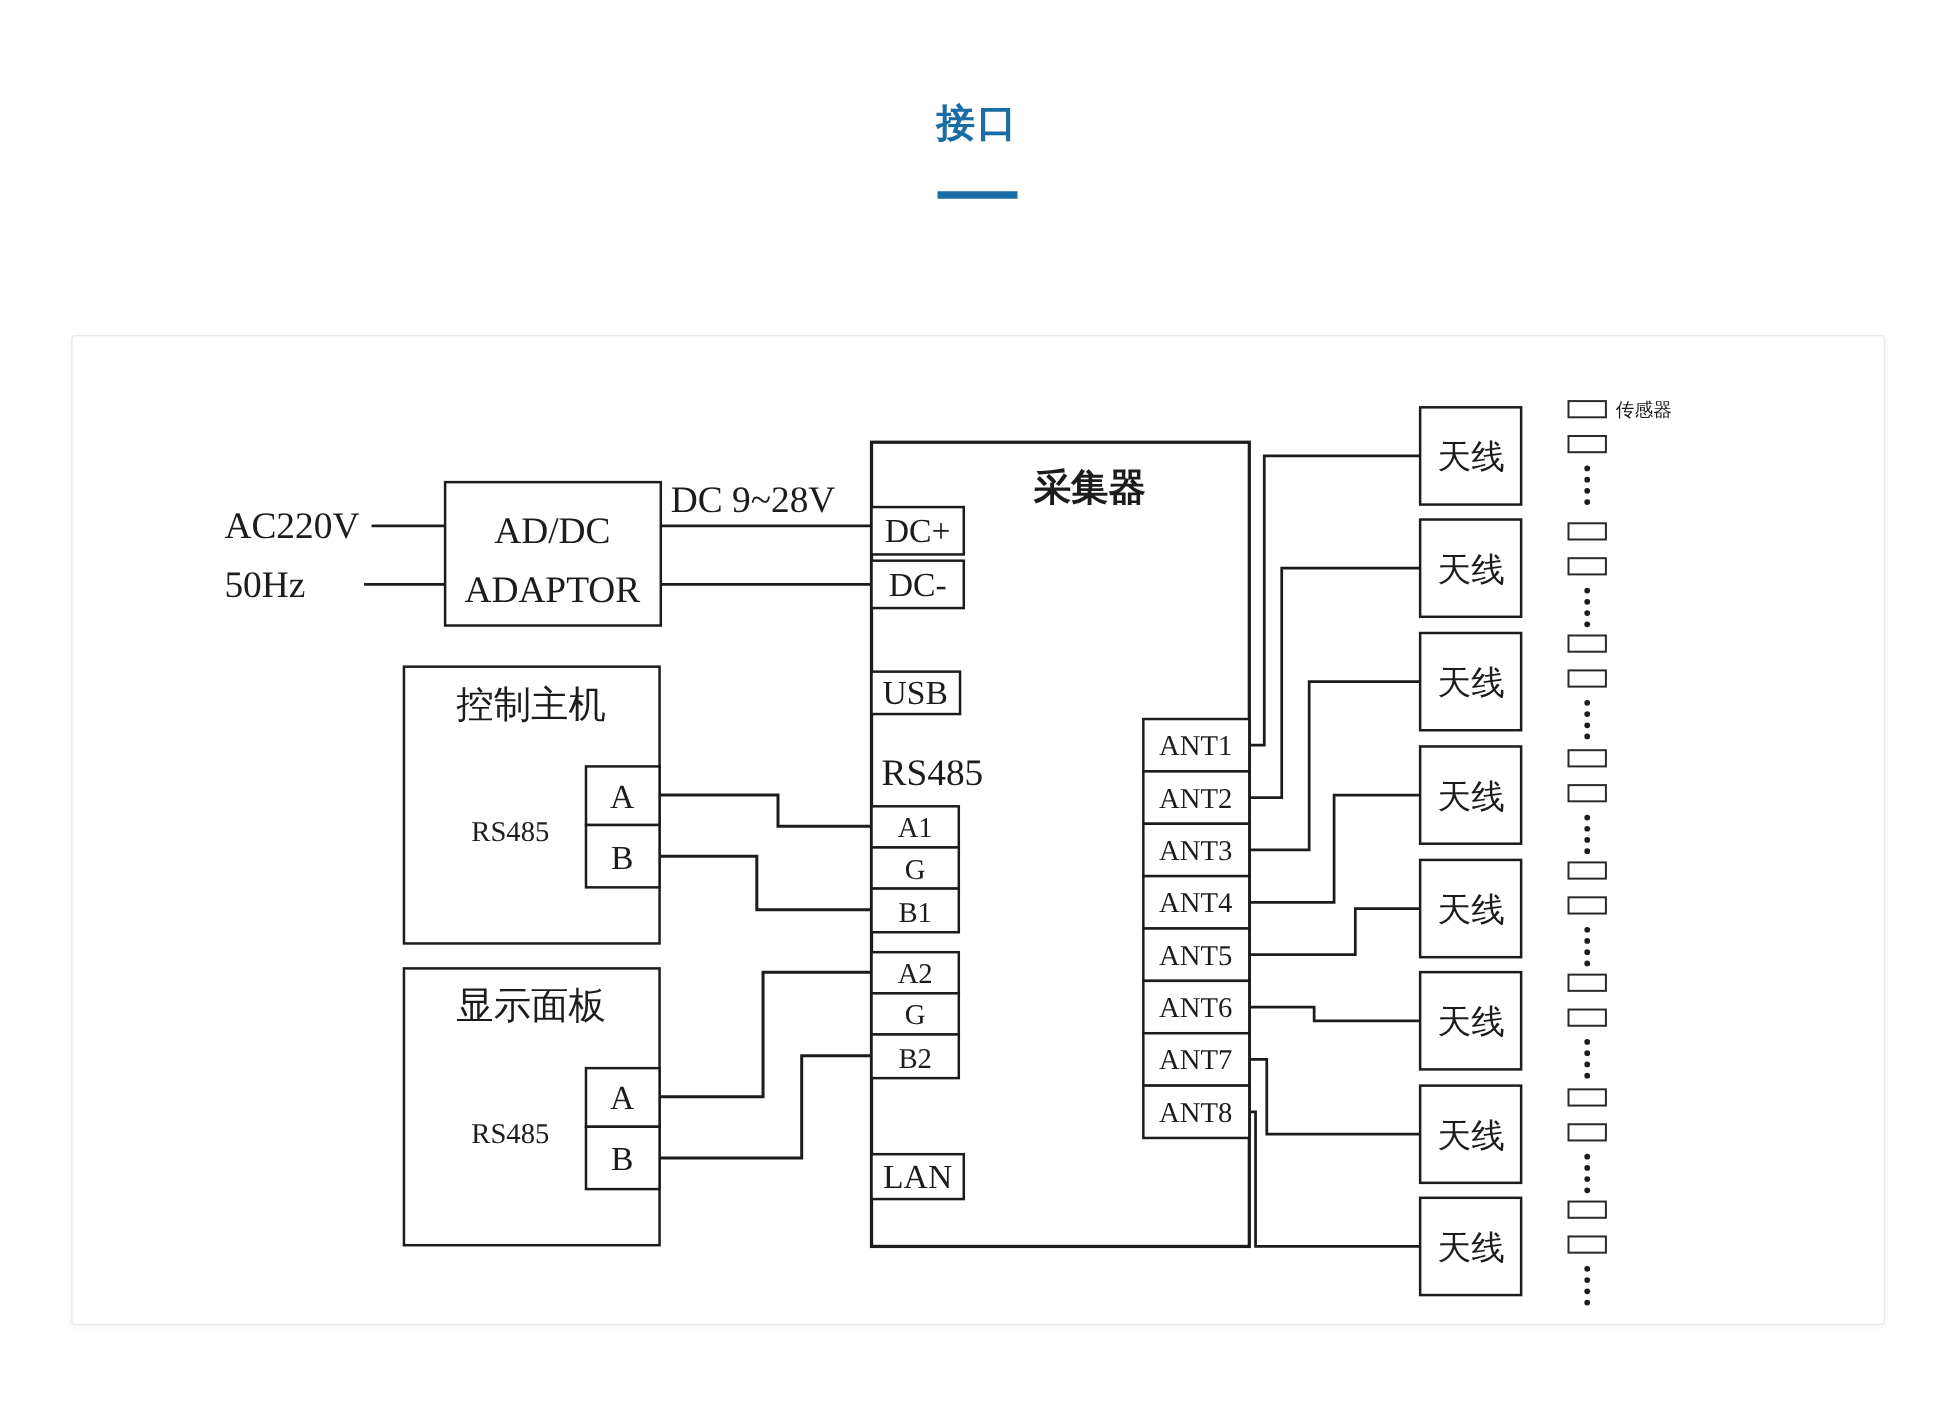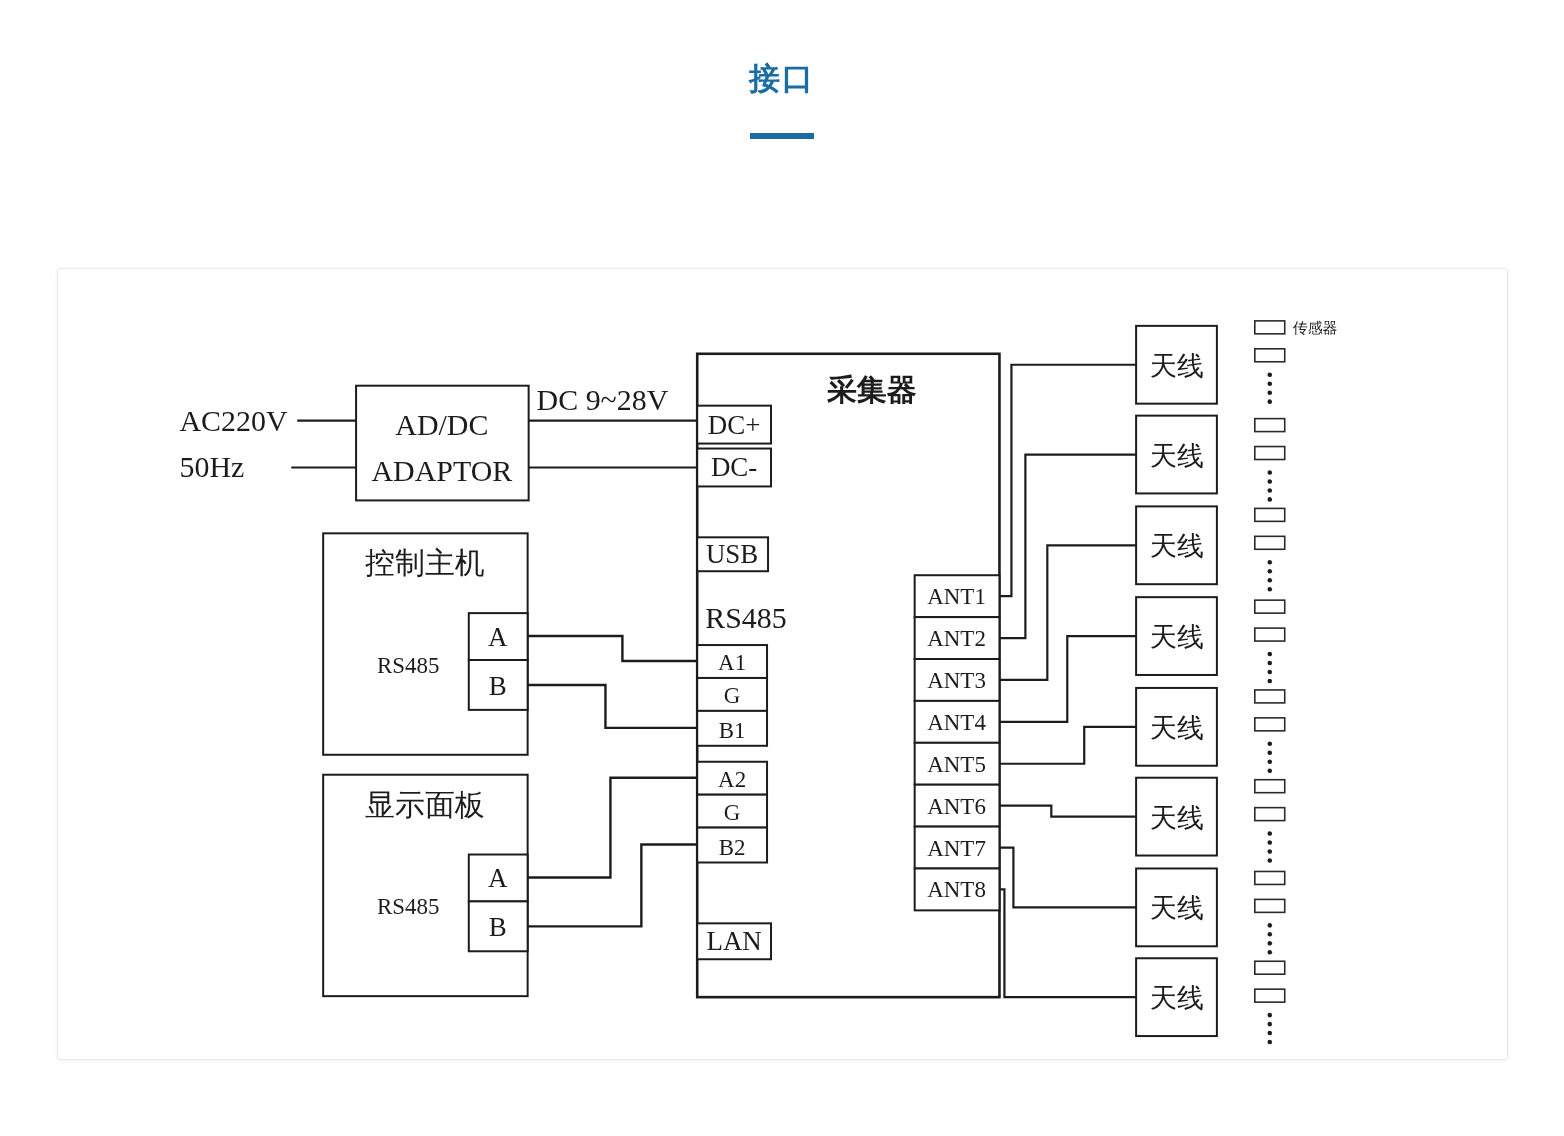--- a/index.html
+++ b/index.html
@@ -1,21 +1,21 @@
 <!DOCTYPE html>
 <html style="--accent: #1a6ca4; --ink: #1c1c1c;"><head>
 <meta charset="utf-8">
 <style>
   * { box-sizing: border-box; }
   html, body { margin: 0; padding: 0; background: #ffffff; }
   body { font-family: "Liberation Sans", "DejaVu Sans", sans-serif; }
   .page { position: relative; width: 1564px; height: 1136px; background: #fff; overflow: hidden; }
 
   .header { position: absolute; top: 0; left: 0; width: 100%; text-align: center; }
-  .title { margin: 0; padding-top: 60px; font-size: 31px; line-height: 1.2; font-weight: 700;
+  .title { margin: 0; padding-top: 80px; font-size: 31px; line-height: 1.2; font-weight: 700;
            color: var(--accent, #1a6ca4); letter-spacing: 2px; }
   .title-rule { width: 64px; height: 6px; margin: 36px auto 0; background: var(--accent, #1a6ca4); }
 
   .card { position: absolute; left: 57px; top: 268px; width: 1451px; height: 792px;
           border: 1px solid #e8e8e8; border-radius: 3px; background: #fff;
           box-shadow: 0 1px 4px rgba(0,0,0,0.05); }
   .card svg { display: block; width: 100%; height: 100%; }
 
   svg text { font-family: "Liberation Serif", "DejaVu Serif", serif; fill: var(--ink, #161616); }
   .t-lg  { font-size: 30px; }

